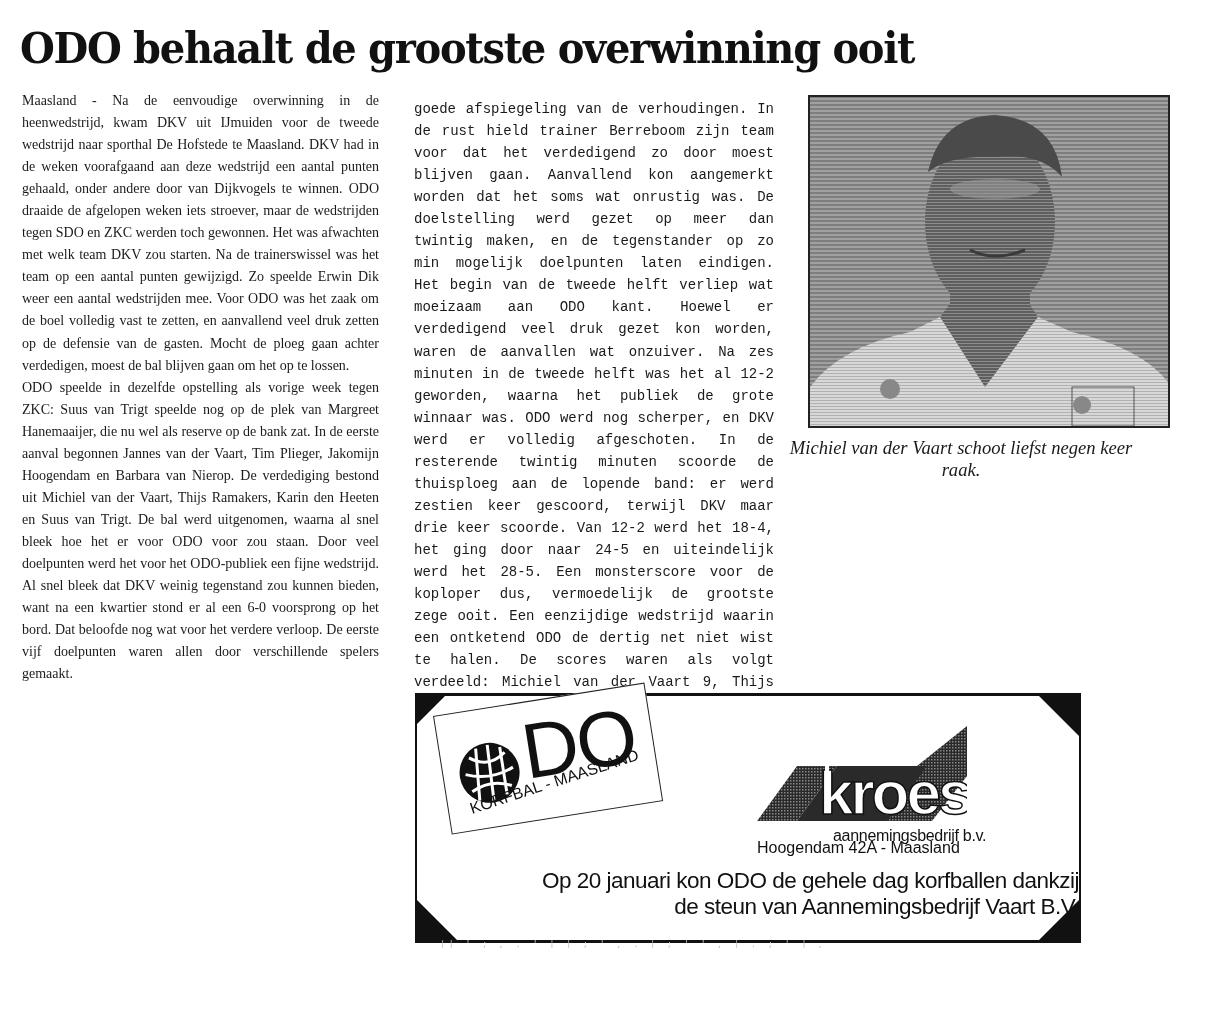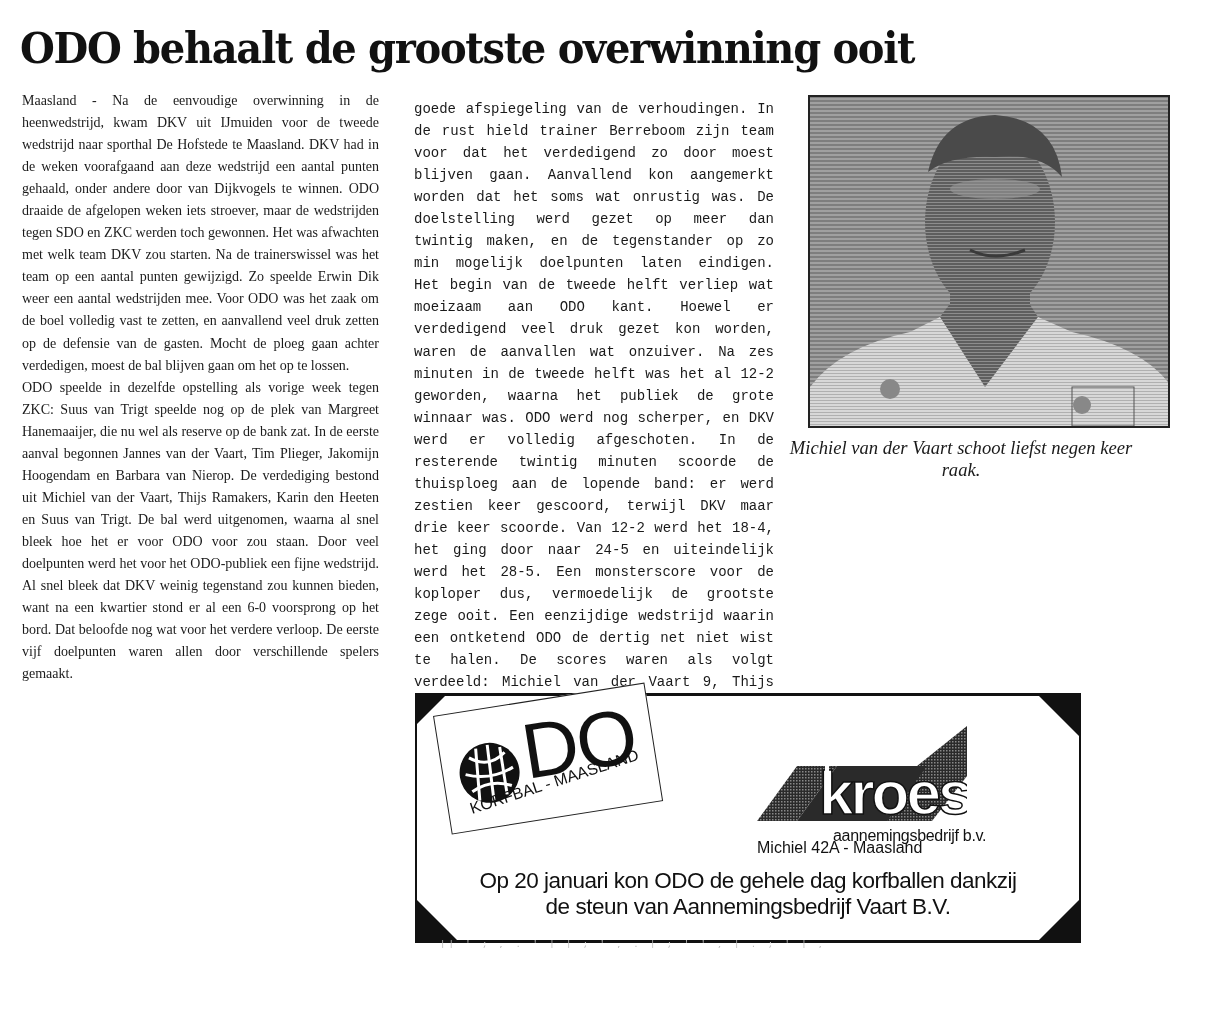--- a/index.html
+++ b/index.html
@@ -21,21 +21,21 @@
   .c-tr{right:0;top:0;border-top:40px solid #111;border-left:40px solid transparent;}
   .c-bl{left:0;bottom:0;border-bottom:40px solid #111;border-right:40px solid transparent;}
   .c-br{right:0;bottom:0;border-bottom:40px solid #111;border-left:40px solid transparent;}
   .odo-logo{position:absolute;left:16px;top:20px;width:212px;height:118px;border:1.5px solid #222;background:#fff;transform:rotate(-9deg);transform-origin:left top;}
   .odo-ball{position:absolute;left:14px;top:32px;}
   .odo-text{position:absolute;left:82px;top:10px;font-family:"Liberation Sans",sans-serif;font-size:78px;line-height:78px;color:#111;font-weight:normal;letter-spacing:-2px;}
   .odo-sub{position:absolute;left:20px;top:88px;font-family:"Liberation Sans",sans-serif;font-size:16px;color:#111;transform:rotate(-9deg);transform-origin:left top;white-space:nowrap;}
   .kroes{position:absolute;left:340px;top:30px;}
   .kroes-sub{position:absolute;left:416px;top:131px;font-family:"Liberation Sans",sans-serif;font-size:16px;color:#111;letter-spacing:-0.3px;}
   .kroes-addr{position:absolute;left:340px;top:143px;font-family:"Liberation Sans",sans-serif;font-size:16px;color:#111;white-space:nowrap;}
-  .ad-msg{position:absolute;left:0;top:172px;width:100%;text-align:center;font-family:"Liberation Sans",sans-serif;font-size:22.5px;line-height:26px;color:#111;letter-spacing:-0.5px;font-weight:normal;}
+  .ad-msg{position:absolute;left:0;top:172px;width:100%;text-align:right;font-family:"Liberation Sans",sans-serif;font-size:22.5px;line-height:26px;color:#111;letter-spacing:-0.5px;font-weight:normal;}
   .noise{position:absolute;left:440px;top:940px;width:640px;height:8px;font-family:"Liberation Mono",monospace;font-size:9px;color:#bbb;letter-spacing:3px;overflow:hidden;white-space:nowrap;}
 </style>
 </head>
 <body>
 
 <div class="page">
 
   <div class="headline">ODO behaalt de grootste overwinning ooit</div>
 
   <div class="col col1">
@@ -99,21 +99,21 @@
           <rect width="1.5" height="1.5" fill="#888"></rect>
         </pattern>
       </defs>
       <polygon points="0,95 40,40 80,40 40,95" fill="url(#kp)"></polygon>
       <polygon points="160,40 210,0 210,50 175,95 120,95" fill="url(#kp)"></polygon>
       <polygon points="40,95 80,40 170,40 130,95" fill="#2a2a2a"></polygon>
       <text x="62" y="88" font-family="Liberation Sans, sans-serif" font-size="62" font-weight="bold" fill="#fff" stroke="#111" stroke-width="1.5" letter-spacing="-3">kroes</text>
       <path d="M62 20 L70 10 L70 60" stroke="#fff" stroke-width="4" fill="none"></path>
     </svg>
     <div class="kroes-sub">aannemingsbedrijf b.v.</div>
-    <div class="kroes-addr">Michiel 42A  -  Maasland</div>
+    <div class="kroes-addr">Hoogendam 42A  -  Maasland</div>
 
     <div class="ad-msg">
       <div>Op 20 januari kon ODO de gehele dag korfballen dankzij</div>
       <div>de steun van Aannemingsbedrijf Vaart B.V.</div>
     </div>
   </div>
 
   <div class="noise">||  ' ; ,  . ' | |  ; '  ,  . |  ;  ' ' ,  |  .  ; '  | ,</div>
 </div>
 

